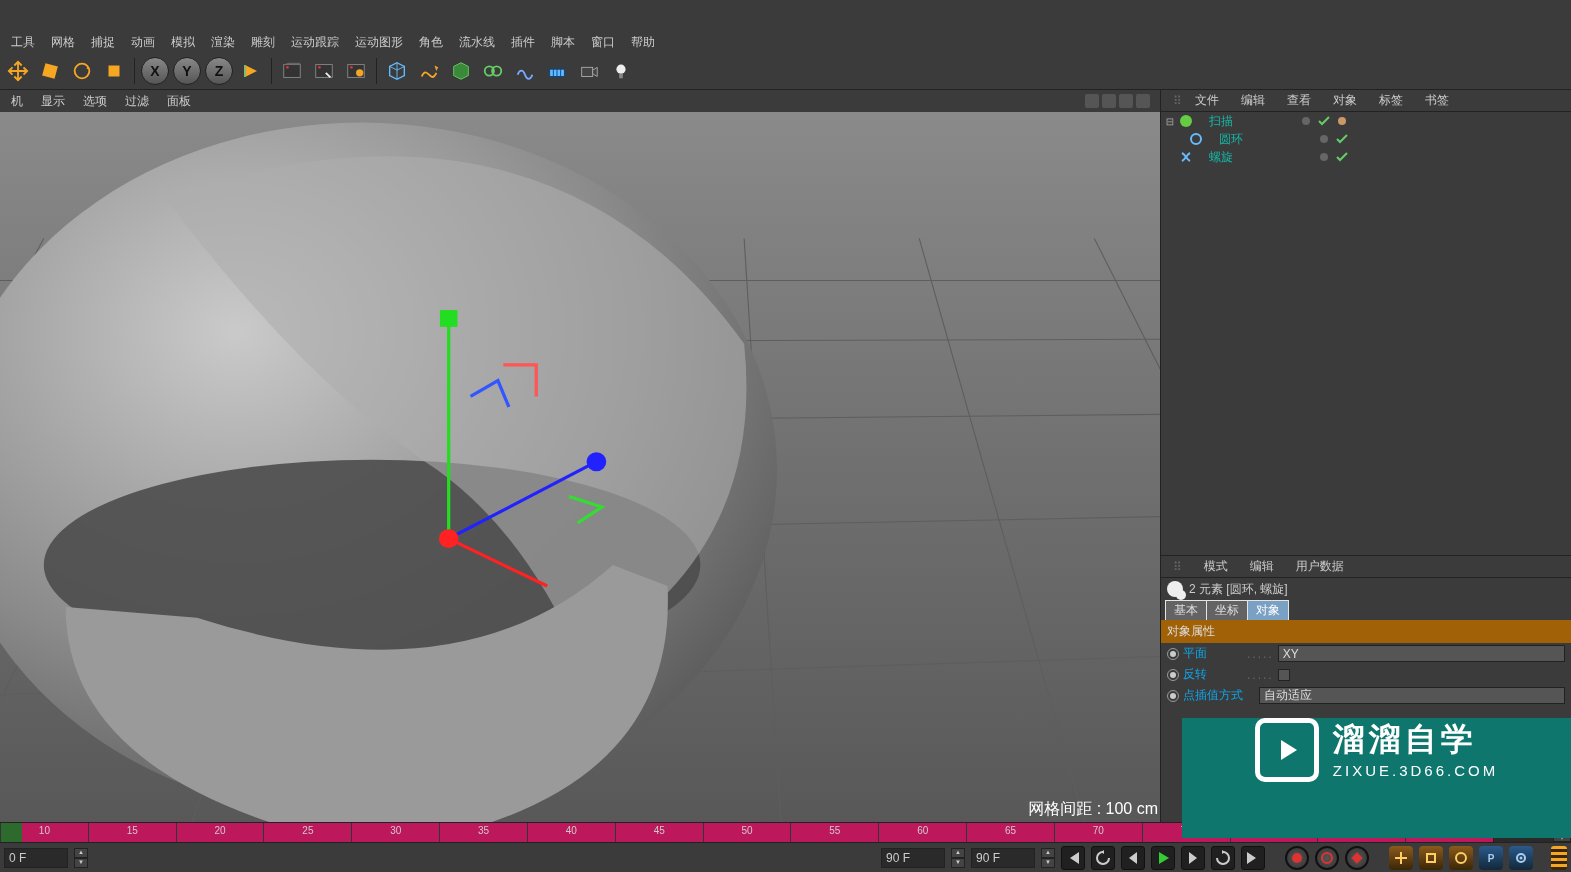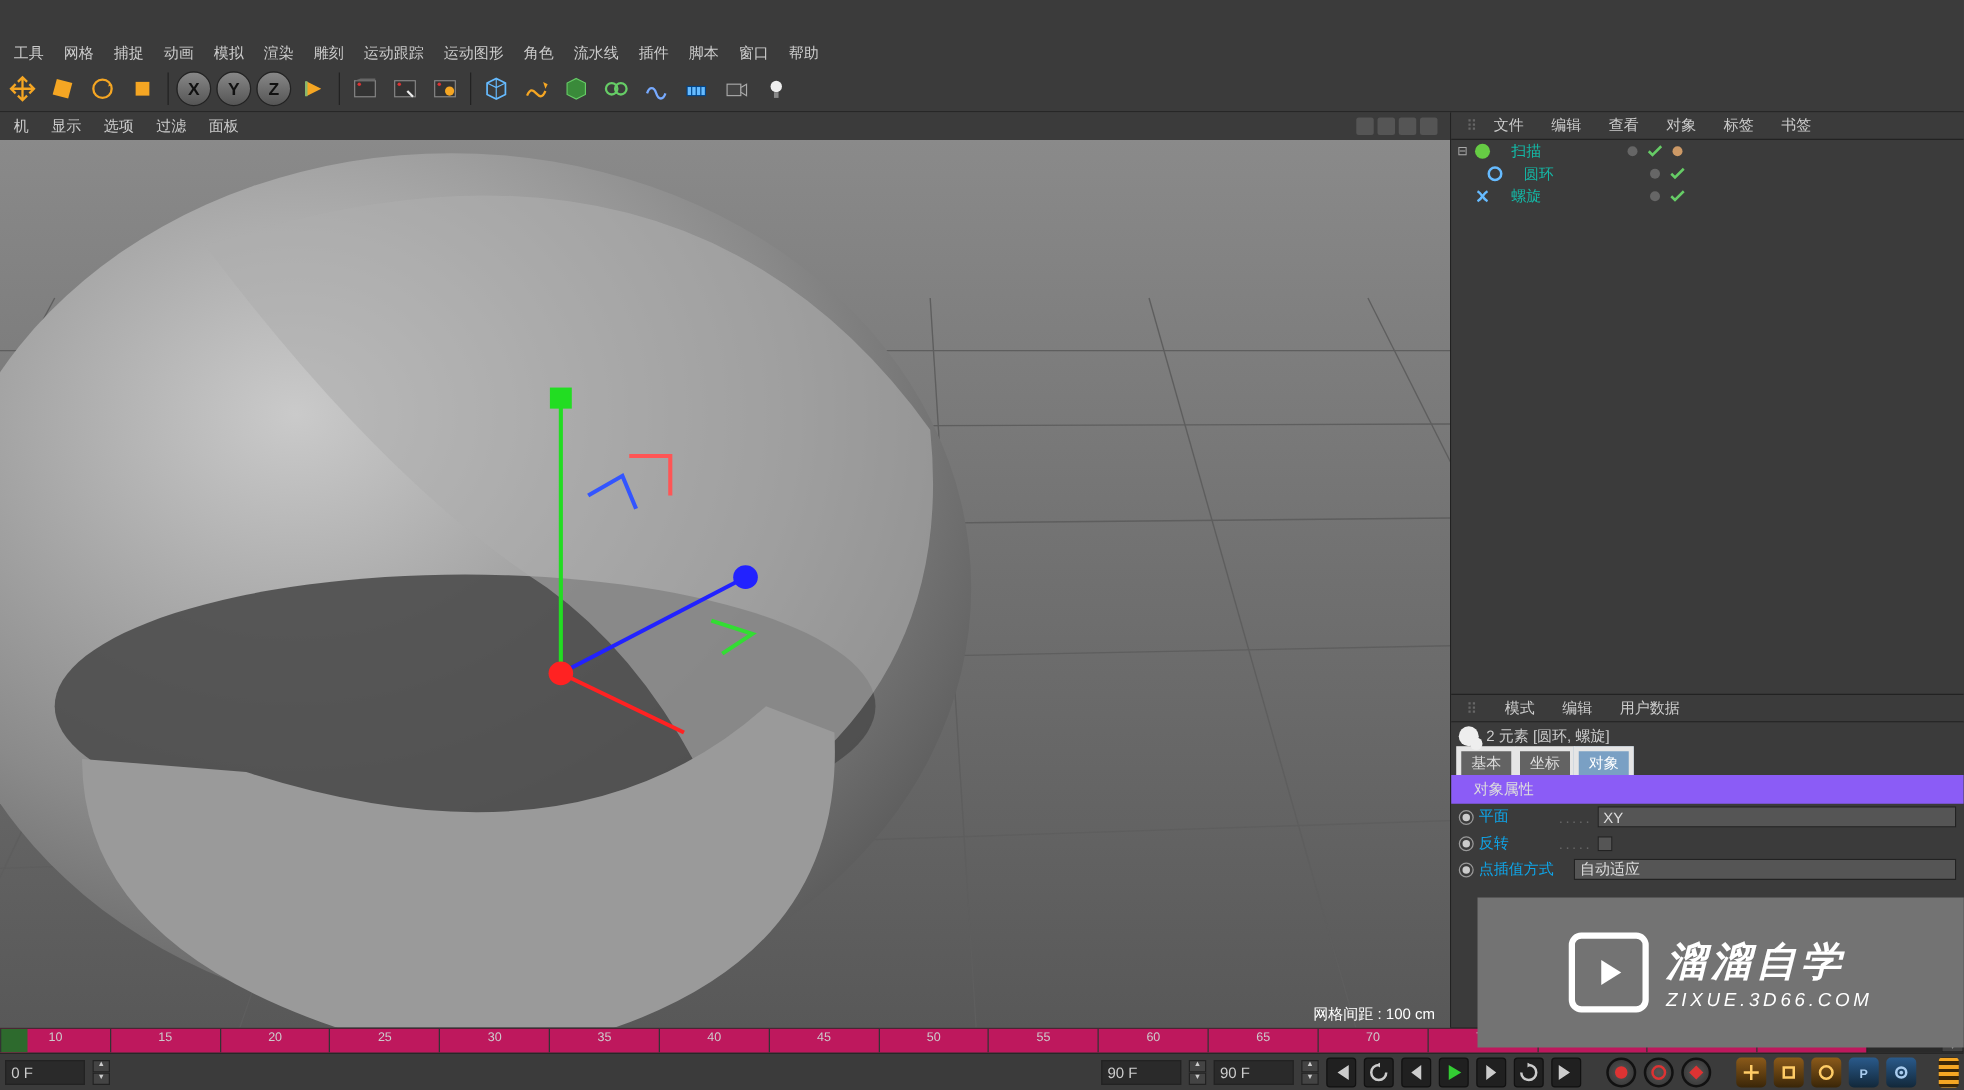--- a/index.html
+++ b/index.html
@@ -25,21 +25,21 @@
 .main { flex:1; display:flex; min-height:0; }
 .viewport-col{ flex:1; display:flex; flex-direction:column; min-width:0; background:#444;}
 .side { width:411px; background:#3b3b3b; display:flex; flex-direction:column; border-left:1px solid #222; }
 
 .vp-menu{ height:22px; background:#3b3b3b; display:flex; align-items:center; padding:0 4px; gap:4px; }
 .vp-menu span{ padding:1px 7px; color:#ccc;}
 .vp-nav { margin-left:auto; display:flex; gap:3px; padding-right:6px;}
 .vp-nav div{ width:14px;height:14px; background:#555; border-radius:2px;}
 
 .viewport{ flex:1; position:relative; background:#707070; overflow:hidden;}
-.grid-info{ position:absolute; right:12px; bottom:2px; color:#fff; font-size:12px;}
+.grid-info{ position:absolute; right:2px; bottom:2px; color:#fff; font-size:16px;}
 
 
 .panel-tabs{ height:22px; background:#3b3b3b; display:flex; align-items:center; padding:0 4px; gap:6px; border-bottom:1px solid #222;}
 .panel-tabs .grip{ width:12px; color:#666;}
 .panel-tabs span{ padding:1px 8px; color:#ccc;}
 
 .obj-tree{ flex:0 0 444px; background:#3b3b3b; border-bottom:1px solid #222; position:relative;}
 .tree-row{ display:flex; align-items:center; height:18px; padding-left:4px; gap:4px;}
 .tree-row .expand{ width:10px; text-align:center; color:#aaa; font-size:10px;}
 .tree-row .name{ color:#888;}
@@ -52,34 +52,34 @@
 .attr-panel{ flex:1; background:#3b3b3b; display:flex; flex-direction:column; min-height:0;}
 .attr-tabs{ height:22px; background:#3b3b3b; display:flex; align-items:center; gap:6px; padding:0 4px; border-bottom:1px solid #222;}
 .attr-tabs .grip{ color:#666;}
 .attr-tabs span{ padding:1px 8px; color:#ccc;}
 
 .attr-header{ height:22px; display:flex; align-items:center; padding:0 6px; gap:6px; background:#3b3b3b;}
 .attr-header-icon{ width:16px;height:16px; border-radius:50%; background:#eee; position:relative;}
 .attr-header-icon::after{content:""; position:absolute; right:-3px;bottom:-3px;width:10px;height:10px;border-radius:50%;background:#eee;}
 
 .sub-tabs{ height:20px; display:flex; align-items:center; padding:0 4px; gap:0; background:#3b3b3b;}
-.sub-tab{ padding:1px 8px; background:#636363; color:#ddd; border:4px solid #e5e5e5; margin-right:-1px;}
+.sub-tab{ padding:1px 8px; background:#636363; color:#ddd; border:1px solid #e5e5e5; margin-right:-1px;}
 .sub-tab.active{ background:#7aa0c4; color:#fff;}
 
-.section-title{ padding:3px 18px; background:#8b5cf6; color:#ddd;font-family:Liberation Serif, serif;}
+.section-title{ padding:3px 6px; background:#a16207; color:#ddd;font-family:Liberation Serif, serif;}
 .prop-row{ display:flex; align-items:center; height:21px; padding:0 6px; gap:4px;}
 .radio{ width:12px; height:12px; border:1px solid #999; border-radius:50%; display:inline-block; position:relative;}
 .radio.on::after{ content:""; position:absolute; inset:2px; border-radius:50%; background:#ccc;}
 .prop-label{ color:#0ea5e9; min-width:60px;}
 .dots{ color:#666; letter-spacing:2px;}
 .prop-field{ flex:1; height:17px; background:#555; border:1px solid #222; color:#ddd; padding:0 4px; display:flex; align-items:center;}
 .checkbox{ width:12px; height:12px; background:#555; border:1px solid #222; display:inline-block;}
 
 
-.watermark{ position:absolute; right:0; bottom:34px; width:389px; height:120px; background:#737373; display:flex; align-items:center; justify-content:center; gap:14px;font-style:italic;}
+.watermark{ position:absolute; right:0; bottom:34px; width:389px; height:120px; background:#0f766e; display:flex; justify-content:center; gap:14px;}
 .wm-icon{ width:64px;height:64px; border:5px solid #fff; border-radius:10px; display:flex; align-items:center; justify-content:center;}
 .wm-text{ color:#fff;}
 .wm-text .big{ font-size:32px; font-weight:600; letter-spacing:4px;}
 .wm-text .small{ font-size:15px; letter-spacing:3px;}
 
 
 .timeline{ height:20px; background:#3b3b3b; display:flex; align-items:stretch; border-top:1px solid #222;}
 .ruler{ flex:1; position:relative; background:#be185d; overflow:hidden;}
 .ruler .marker{ position:absolute; left:0; top:0; width:22px; height:100%; background:#2d6a2d;}
 .ruler-ticks{ position:absolute; inset:0; display:flex;}

